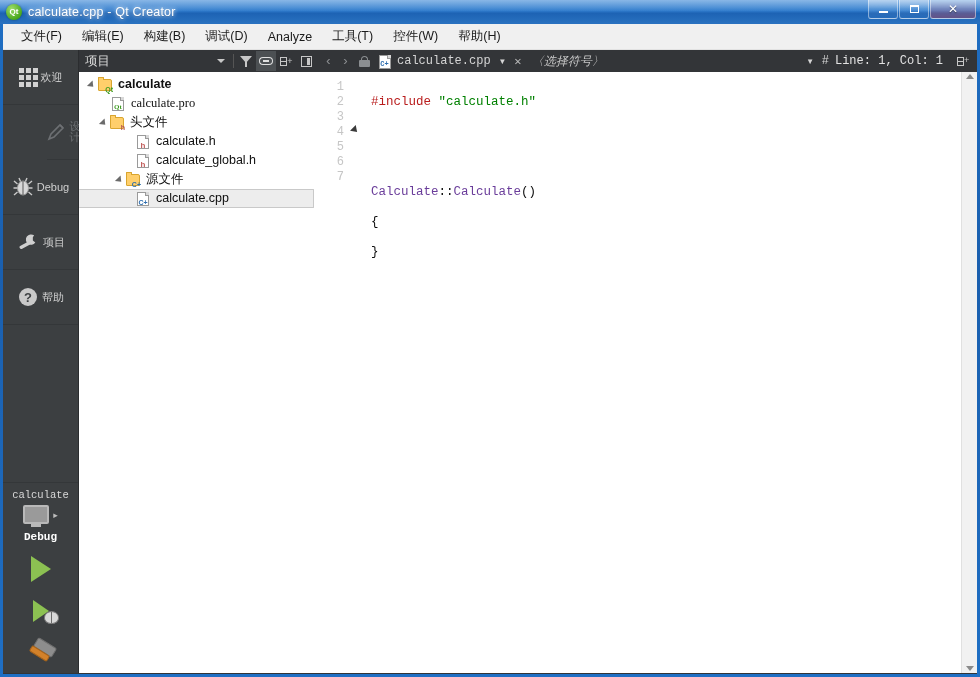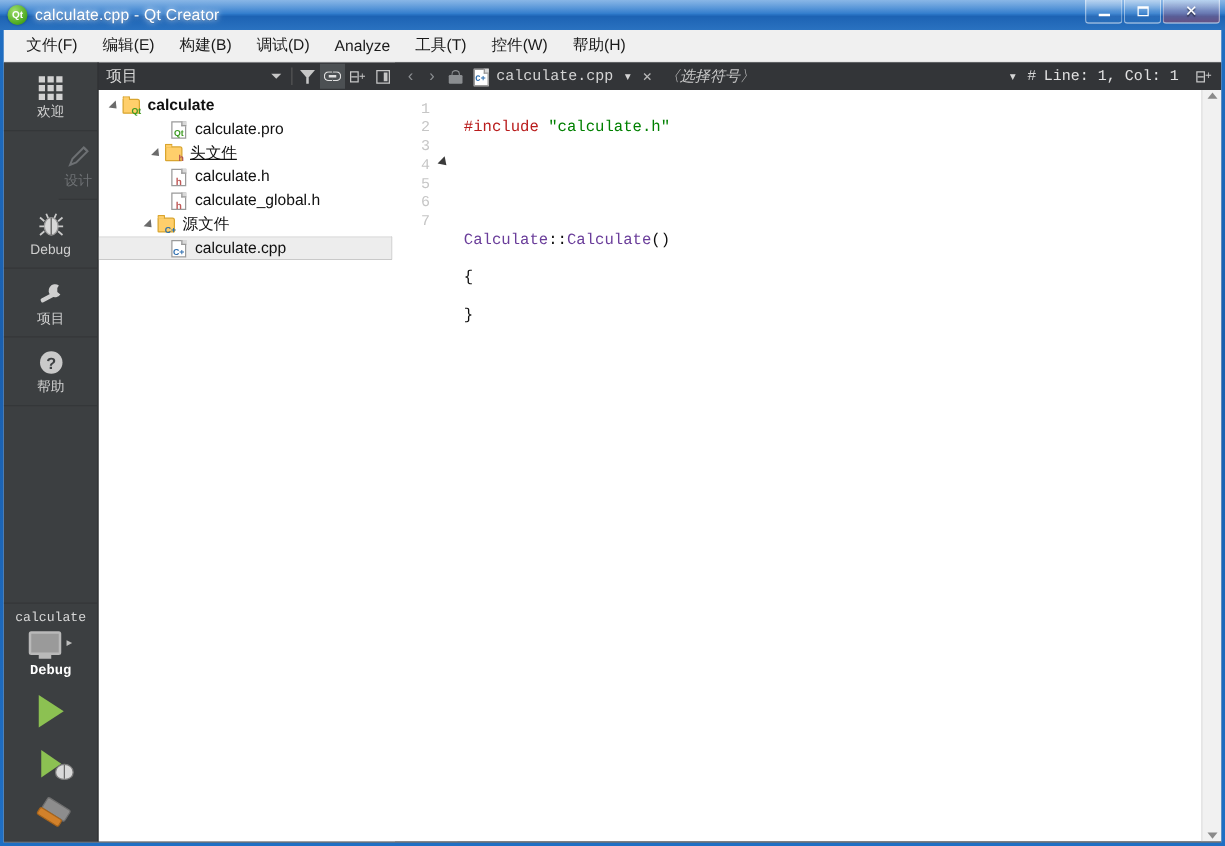--- a/index.html
+++ b/index.html
@@ -77,21 +77,21 @@
   
   .body-row{display:flex;height:623px;background:#333538;}
 
   
   .modebar{
     width:76px;background:#3c3f41;display:flex;flex-direction:column;
     border-right:1px solid #2b2d2f;box-sizing:border-box;flex:none;
     position:relative;
   }
   .mode{
-    height:54px;display:flex;flex-direction:column;align-items:center;justify-content:center;
+    height:54px;display:flex;flex-direction:row;align-items:center;justify-content:center;
     color:#cfcfcf;font-size:11px;gap:3px;cursor:default;
     border-bottom:1px solid #343739;
   }
   .mode.active{background:#2d2f31;color:#ffffff;}
   .mode.disabled{color:#6d7073;margin-left:44px;}
   .mode .mi{height:24px;display:flex;align-items:center;justify-content:center;}
   .mode-label{line-height:1;}
 
   
   .ic-grid{display:grid;grid-template-columns:repeat(3,5px);grid-template-rows:repeat(3,5px);gap:2px;}
@@ -399,30 +399,30 @@
               <span class="twist">
                   <span class="t"></span>
                 </span>
               <span class="tico">
                   <span class="fo"></span>
                   <span class="fo-badge qt">Qt</span>
                 </span>
               <span class="tlabel bold">calculate</span>
             </div>
 
-            <div class="tnode" style="padding-left:44px;">
+            <div class="tnode" style="padding-left:19px;font-family:Liberation Serif, serif;">
               <span class="twist empty"></span>
               <span class="tico">
                   <span class="doc"></span>
                   <span class="doc-txt qt">Qt</span>
                 </span>
               <span class="tlabel">calculate.pro</span>
             </div>
 
-            <div class="tnode" style="padding-left:40px;text-decoration:underline;">
+            <div class="tnode" style="padding-left:18px;">
               <span class="twist">
                   <span class="t"></span>
                 </span>
               <span class="tico">
                   <span class="fo"></span>
                   <span class="fo-badge h">h</span>
                 </span>
               <span class="tlabel">头文件</span>
             </div>
 

